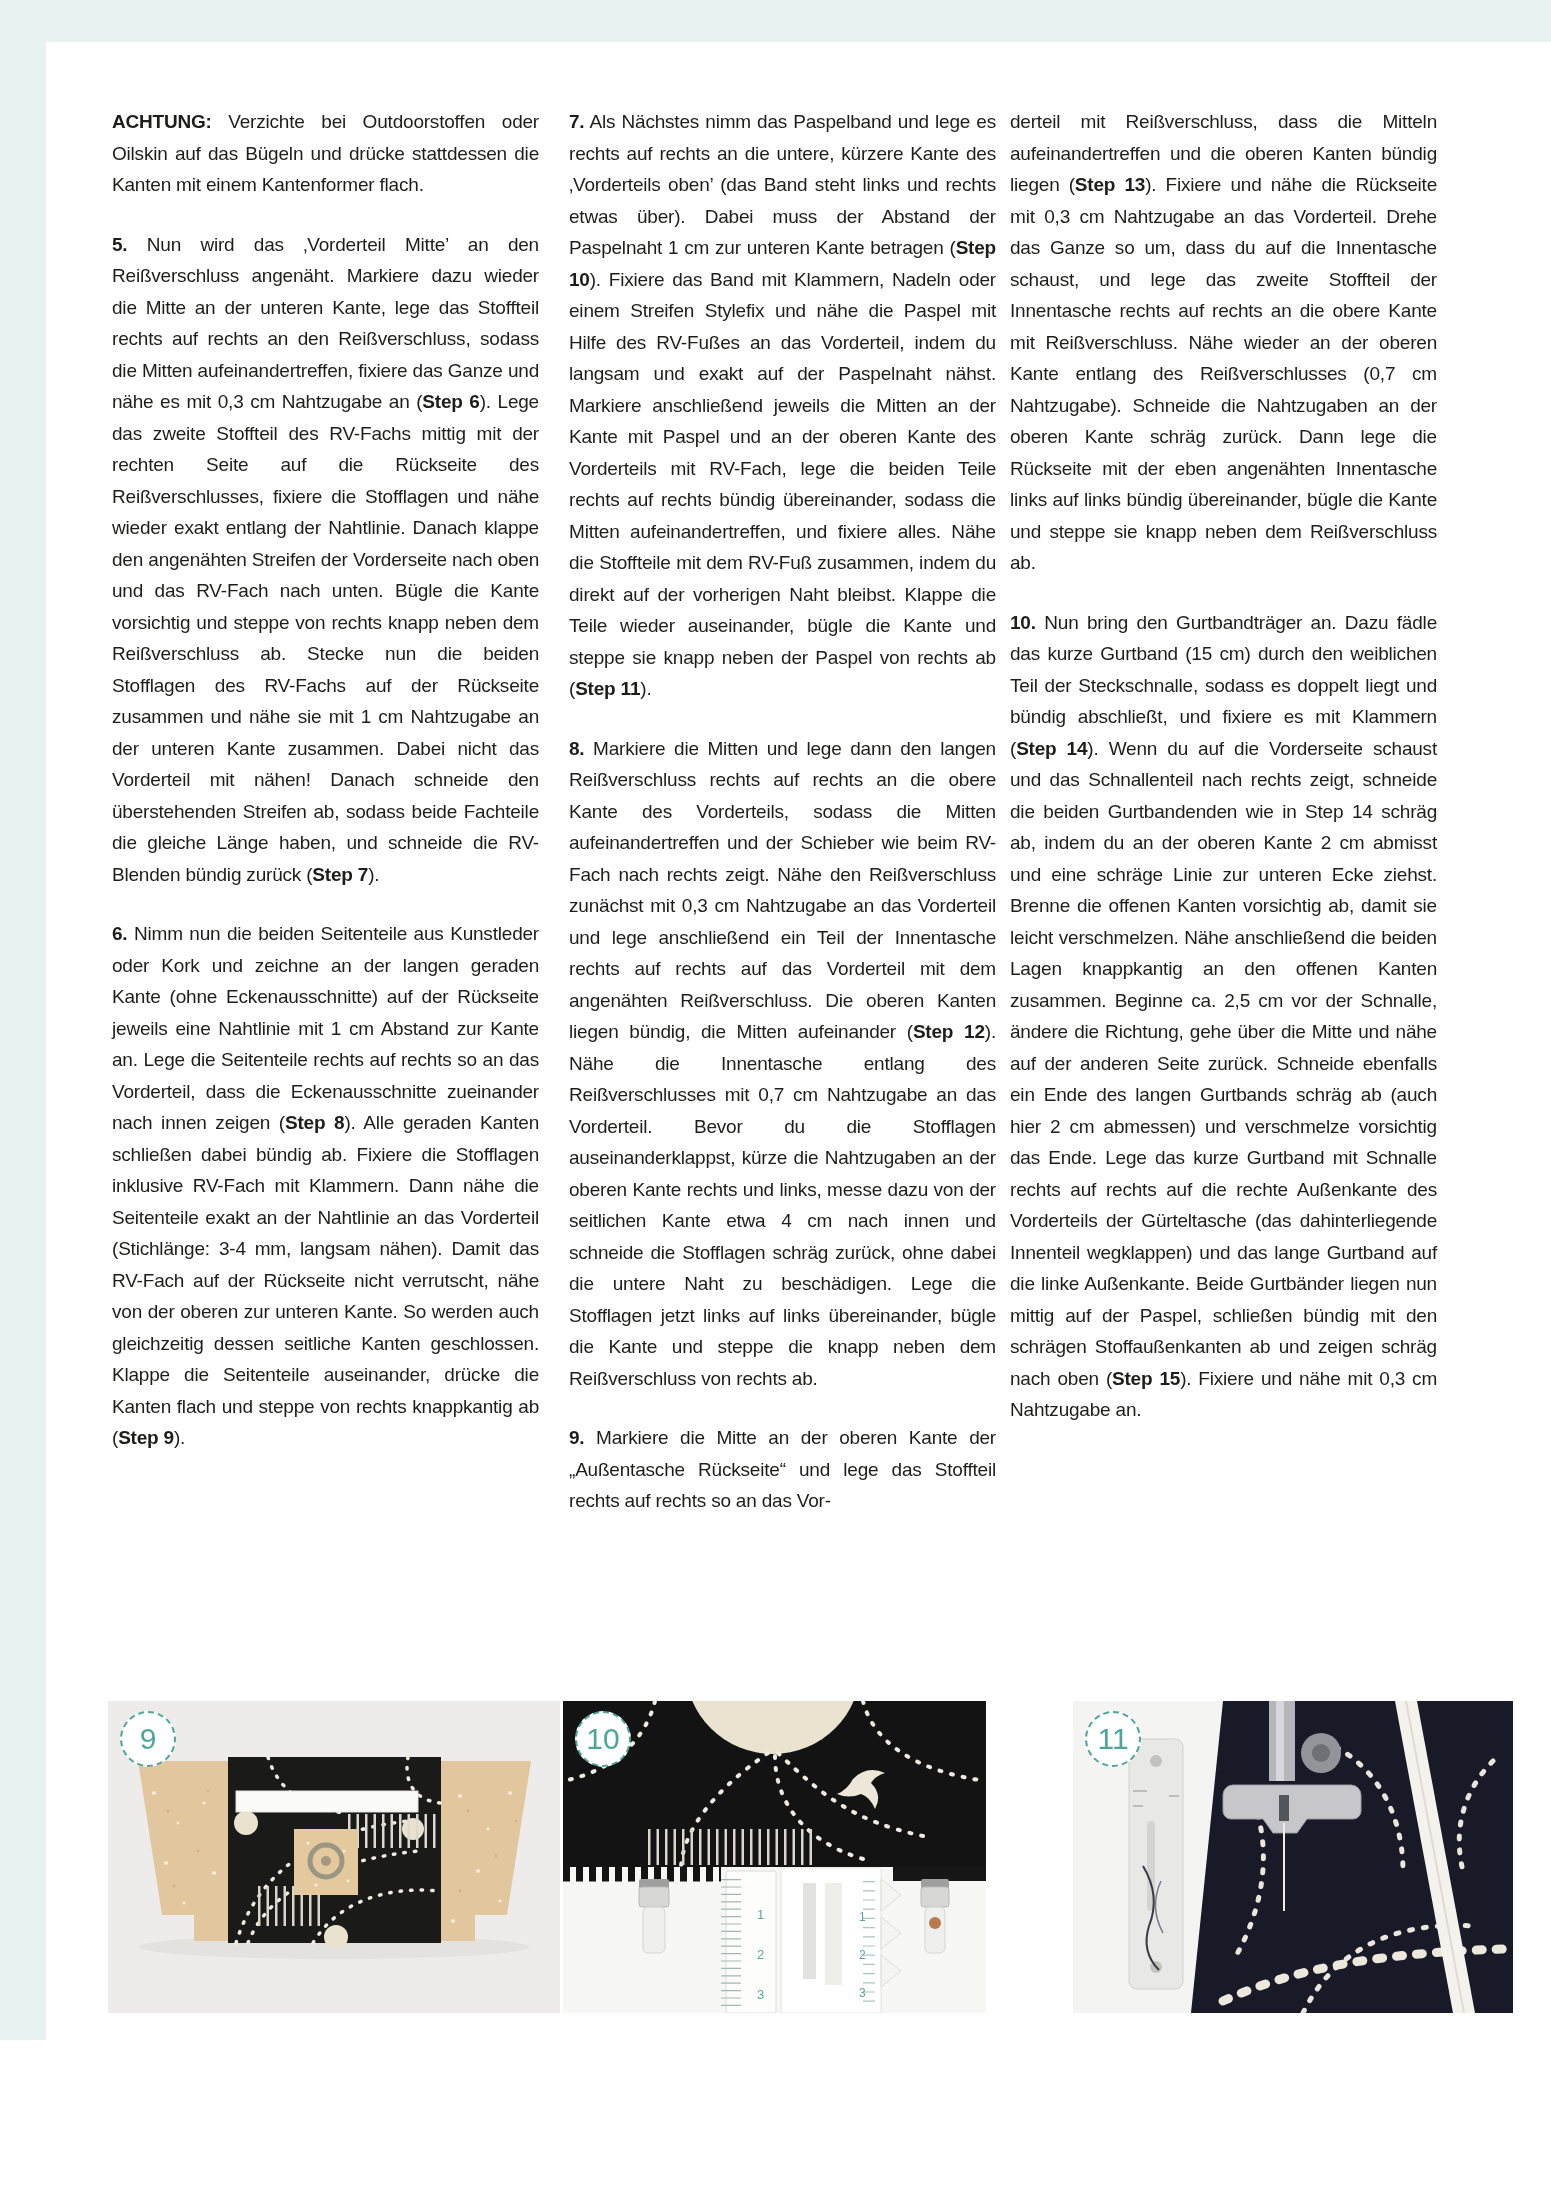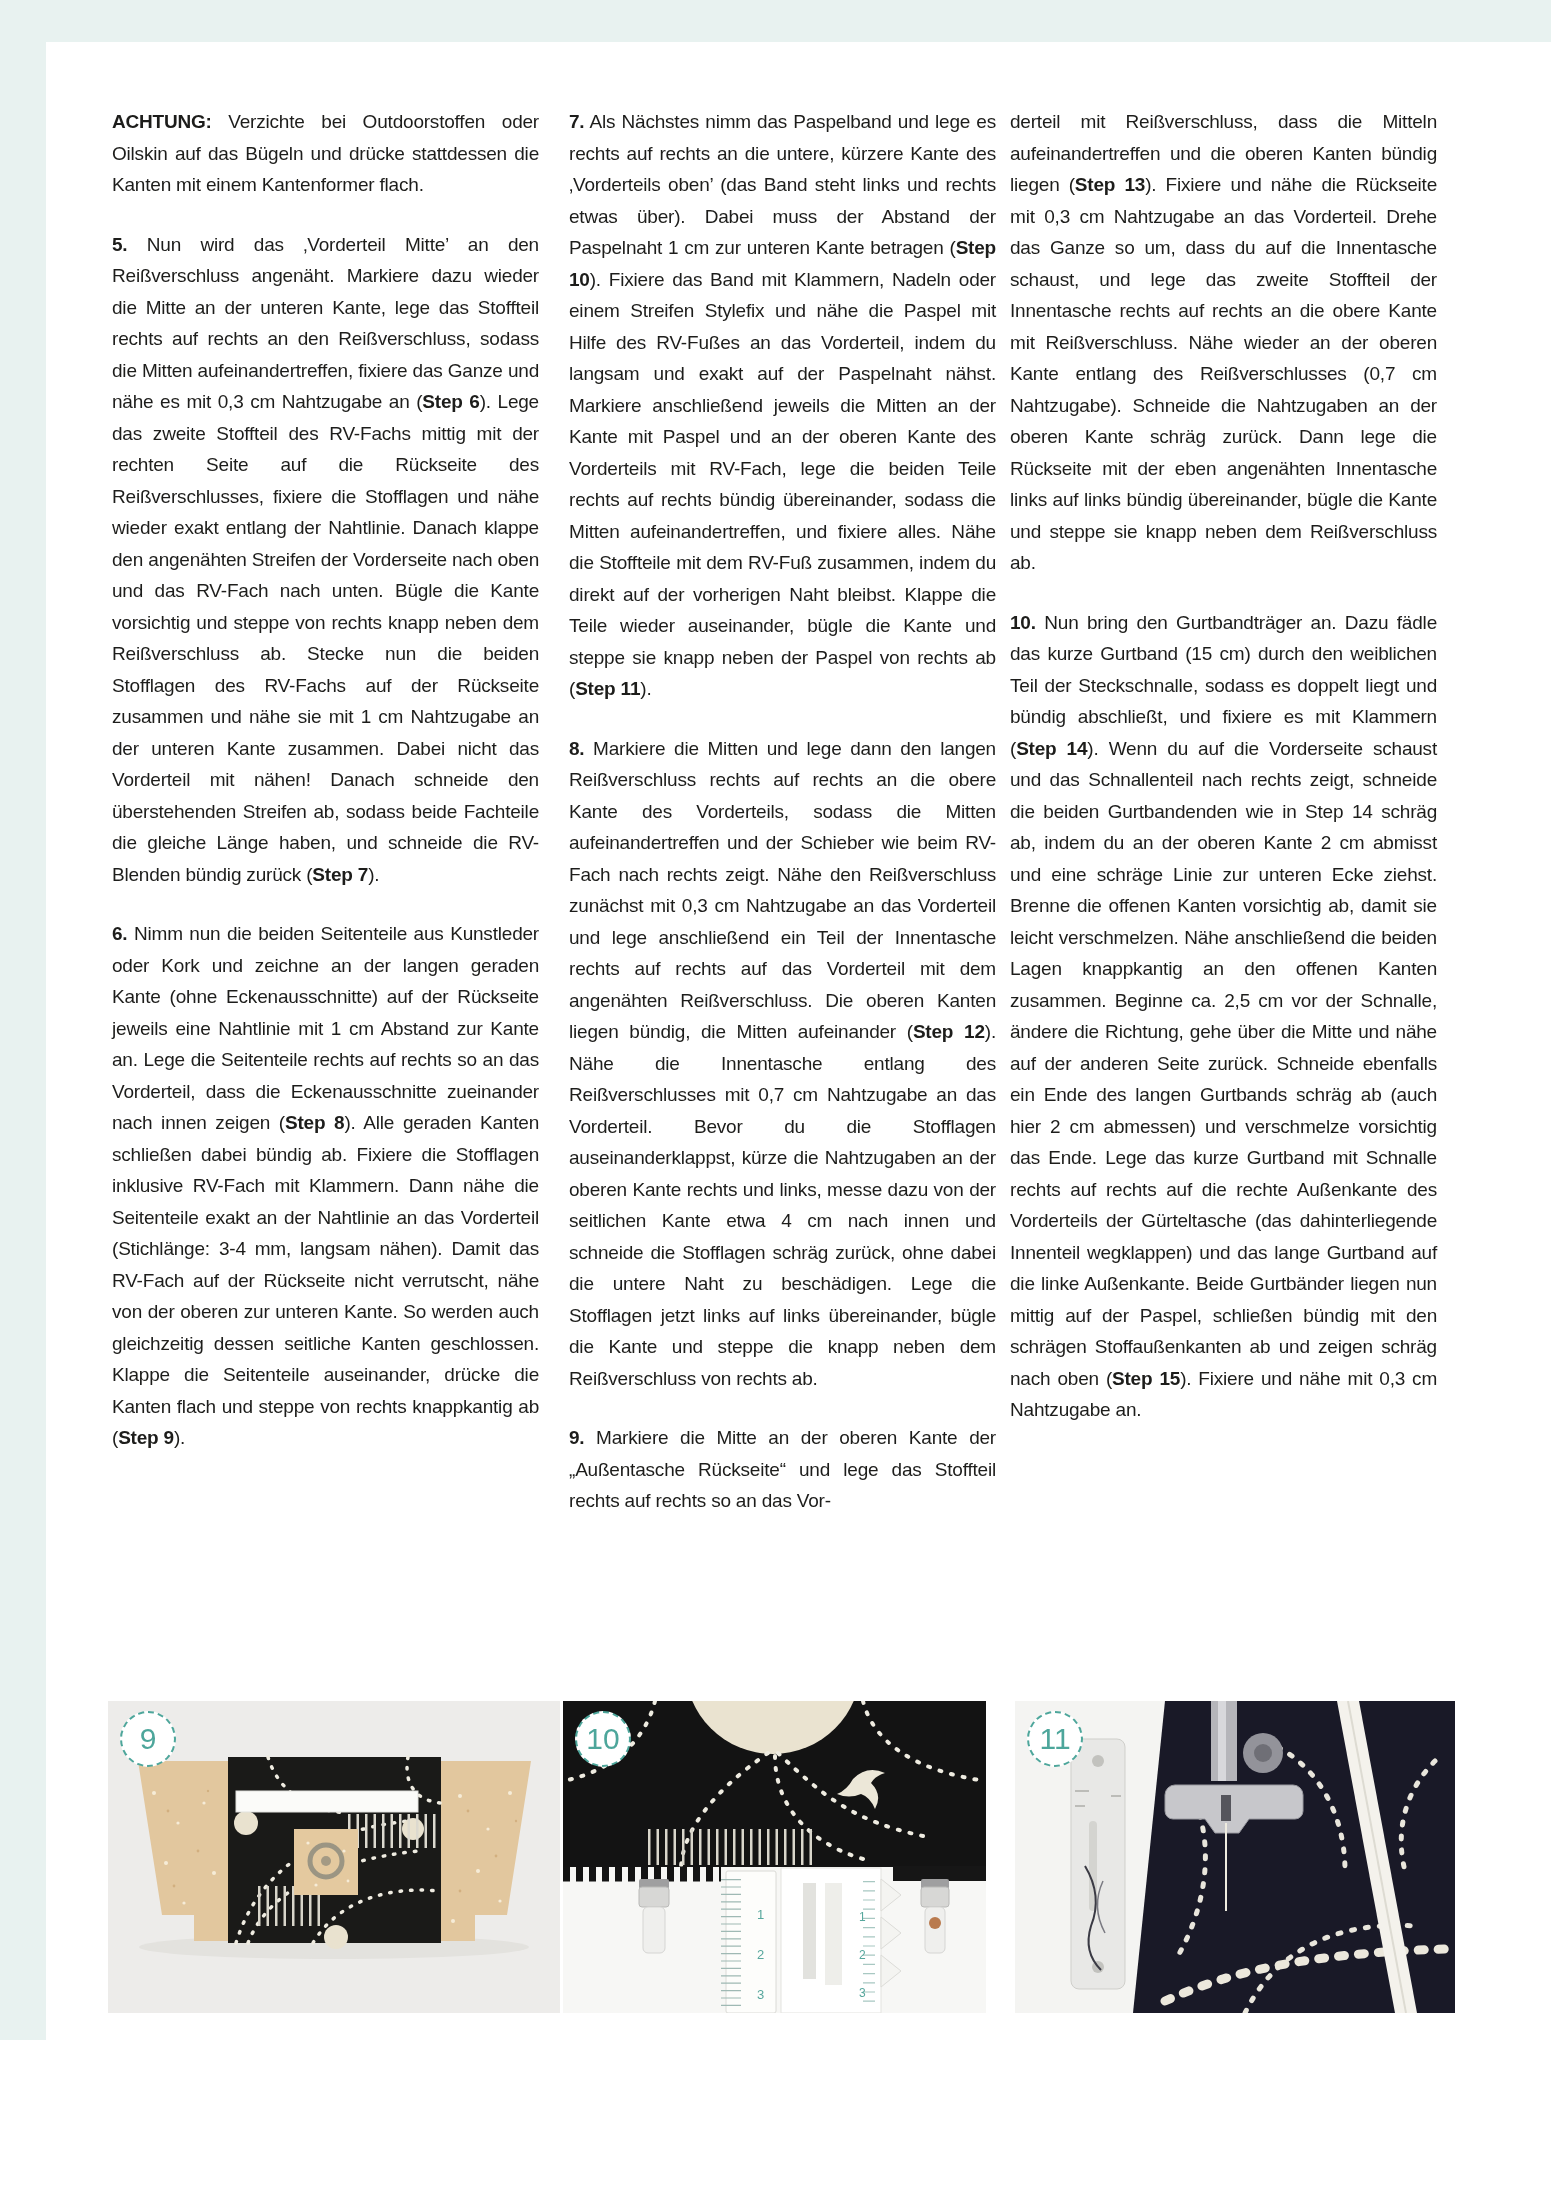--- a/index.html
+++ b/index.html
@@ -12,21 +12,21 @@
   .col{position:absolute;top:106px;width:427px;color:var(--text);
        font-size:19px;line-height:31.5px;text-align:justify;letter-spacing:-0.2px;hyphens:auto;}
   .col p{margin:0 0 28px 0;}
   .col strong{font-weight:bold;}
   .col-1{left:112px;}
   .col-2{left:569px;}
   .col-3{left:1010px;}
   figure.photo{position:absolute;top:1701px;margin:0;padding:0;}
   .photo-9{left:108px;width:452px;height:312px;}
   .photo-10{left:563px;width:423px;height:312px;}
-  .photo-11{left:1015px;width:440px;height:312px;}
+  .photo-11{left:1073px;width:440px;height:312px;}
   figure.photo svg{display:block;width:100%;height:100%;}
   .badge{position:absolute;left:12px;top:10px;width:56px;height:56px;border-radius:50%;
          background:#ffffff;border:2.5px dashed var(--accent);color:var(--accent);
          display:flex;align-items:center;justify-content:center;
          font-size:30px;font-weight:normal;box-sizing:border-box;}
   .footer-circle{position:absolute;left:672px;top:2052px;width:208px;height:208px;
                  border-radius:50%;background:#ffffff;border:3px dashed var(--footer-dash);
                  box-sizing:border-box;z-index:2;text-align:center;color:var(--footer-text);}
   .footer-circle .pageno{margin-top:26px;font-size:25px;font-weight:bold;letter-spacing:1px;}
   .footer-circle .mag{font-size:23px;letter-spacing:1px;line-height:28px;}

